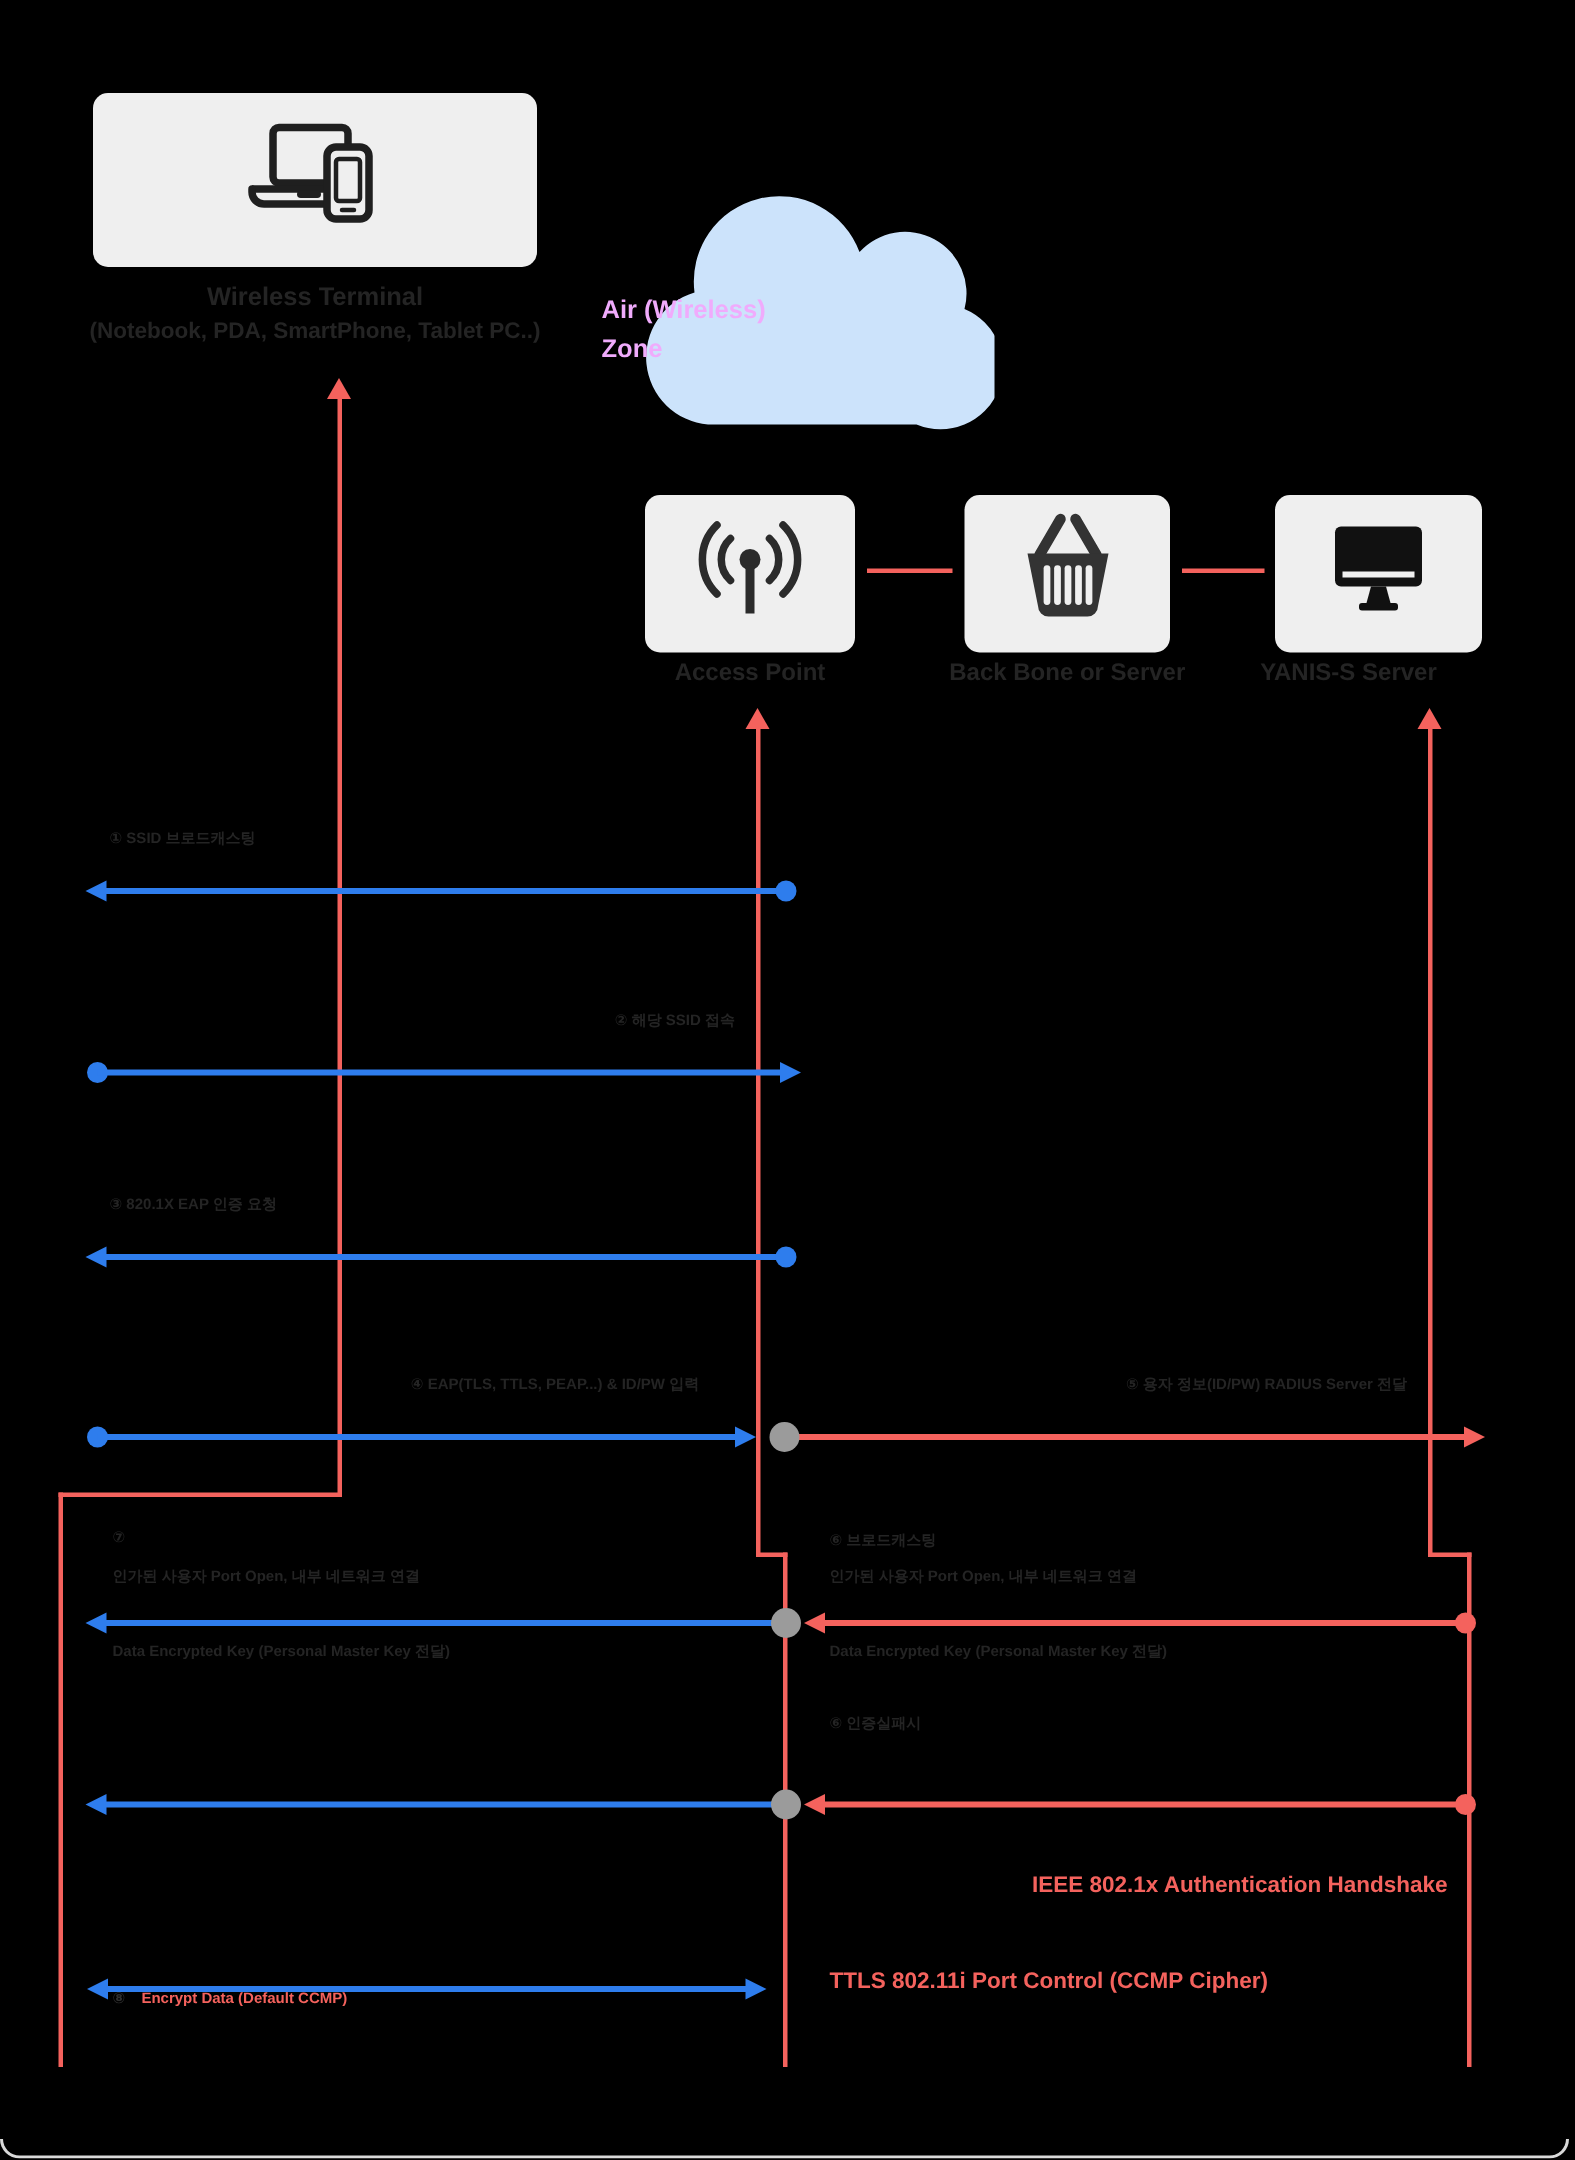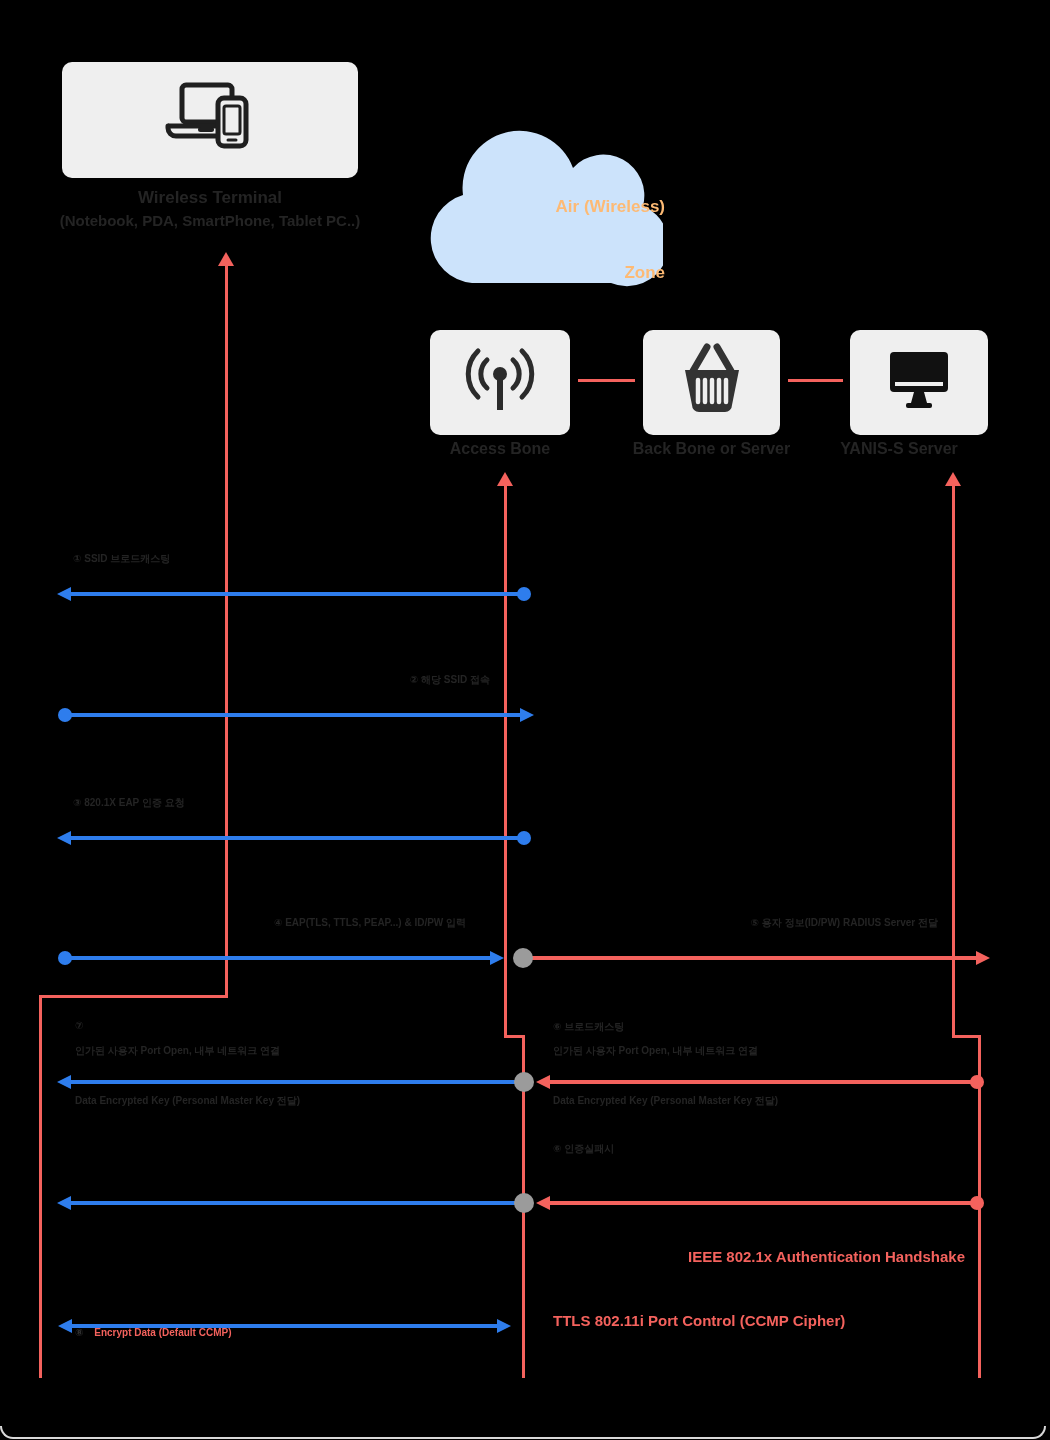--- a/index.html
+++ b/index.html
@@ -17,21 +17,21 @@
   .tri{position:absolute;width:0;height:0;}
   .tri-up{border-left:8px solid transparent;border-right:8px solid transparent;border-bottom:14px solid #f4625d;}
   .tri-left-blue{border-top:7px solid transparent;border-bottom:7px solid transparent;border-right:14px solid #2e7ded;}
   .tri-right-blue{border-top:7px solid transparent;border-bottom:7px solid transparent;border-left:14px solid #2e7ded;}
   .tri-left-red{border-top:7px solid transparent;border-bottom:7px solid transparent;border-right:14px solid #f4625d;}
   .tri-right-red{border-top:7px solid transparent;border-bottom:7px solid transparent;border-left:14px solid #f4625d;}
   .dot{position:absolute;border-radius:50%;}
   .dot-blue{width:14px;height:14px;background:#2e7ded;}
   .dot-red{width:14px;height:14px;background:#f4625d;}
   .dot-gray{width:20px;height:20px;background:#9b9b9b;}
-  .cloud-text{position:absolute;left:417px;width:248px;text-align:right;font-size:17px;font-weight:bold;color:#fdba74;}
+  .cloud-text{position:absolute;left:401px;width:248px;text-align:left;font-size:17px;font-weight:bold;color:#f0abfc;}
   .frame-bottom{position:absolute;left:0;top:1426px;width:1046px;height:13px;border:2px solid #d9d9d9;
                 border-top:none;border-radius:0 0 14px 14px;box-sizing:border-box;}
 </style>
 </head>
 <body>
 
 <div id="stage">
 
   <div class="box" style="left:62px;top:62px;width:296px;height:116px;">
     <span>
@@ -48,21 +48,21 @@
   </div>
   <div class="node-label" style="left:62px;top:188px;width:296px;font-size:17px;">Wireless Terminal</div>
   <div class="node-label" style="left:62px;top:212px;width:296px;font-size:15px;font-weight:600;text-align:right;">(Notebook, PDA, SmartPhone, Tablet PC..)</div>
 
   <div style="position:absolute;left:415px;top:118px;">
     <svg width="248" height="172" viewBox="0 0 248 172">
       <path d="M57 165 A45 45 0 0 1 48 77 A57 57 0 0 1 158 50 A41 41 0 0 1 228 88 A40 40 0 0 1 196 165 Z" fill="#cce3fb"></path>
     </svg>
   </div>
   <div class="cloud-text" style="top:197px;">Air (Wireless)</div>
-  <div class="cloud-text" style="top:223px;margin-top:40px;">Zone</div>
+  <div class="cloud-text" style="top:223px;">Zone</div>
 
   <div class="box" style="left:430px;top:330px;width:140px;height:105px;">
     <span>
       <svg width="86" height="86" viewBox="0 0 86 86">
         <circle cx="43" cy="36" r="7" fill="#2b2b2b"></circle>
         <line x1="43" y1="40" x2="43" y2="72" stroke="#2b2b2b" stroke-width="6"></line>
         <path d="M30 22 a19 19 0 0 0 0 28" fill="none" stroke="#2b2b2b" stroke-width="5" stroke-linecap="round"></path>
         <path d="M56 22 a19 19 0 0 1 0 28" fill="none" stroke="#2b2b2b" stroke-width="5" stroke-linecap="round"></path>
         <path d="M21 13 a32 32 0 0 0 0 46" fill="none" stroke="#2b2b2b" stroke-width="5" stroke-linecap="round"></path>
         <path d="M65 13 a32 32 0 0 1 0 46" fill="none" stroke="#2b2b2b" stroke-width="5" stroke-linecap="round"></path>
@@ -92,21 +92,21 @@
         <rect x="19" y="44" width="48" height="4" fill="#efefef"></rect>
         <polygon points="38,54 48,54 51,65 35,65" fill="#111"></polygon>
         <rect x="30" y="65" width="26" height="5" rx="2" fill="#111"></rect>
       </svg>
     </span>
   </div>
 
   <div class="hline" style="left:578px;top:379px;width:57px;"></div>
   <div class="hline" style="left:788px;top:379px;width:55px;"></div>
 
-  <div class="node-label" style="left:430px;top:440px;width:140px;">Access Bone</div>
+  <div class="node-label" style="left:430px;top:440px;width:140px;">Access Point</div>
   <div class="node-label" style="left:643px;top:440px;width:137px;">Back Bone or Server</div>
   <div class="node-label" style="left:830px;top:440px;width:138px;">YANIS-S Server</div>
 
   <div class="tri tri-up" style="left:218px;top:252px;"></div>
   <div class="vline" style="left:225px;top:265px;height:733px;"></div>
   <div class="hline" style="left:39px;top:995px;width:189px;"></div>
   <div class="vline" style="left:39px;top:995px;height:383px;"></div>
 
   <div class="tri tri-up" style="left:497px;top:472px;"></div>
   <div class="vline" style="left:504px;top:485px;height:553px;"></div>

